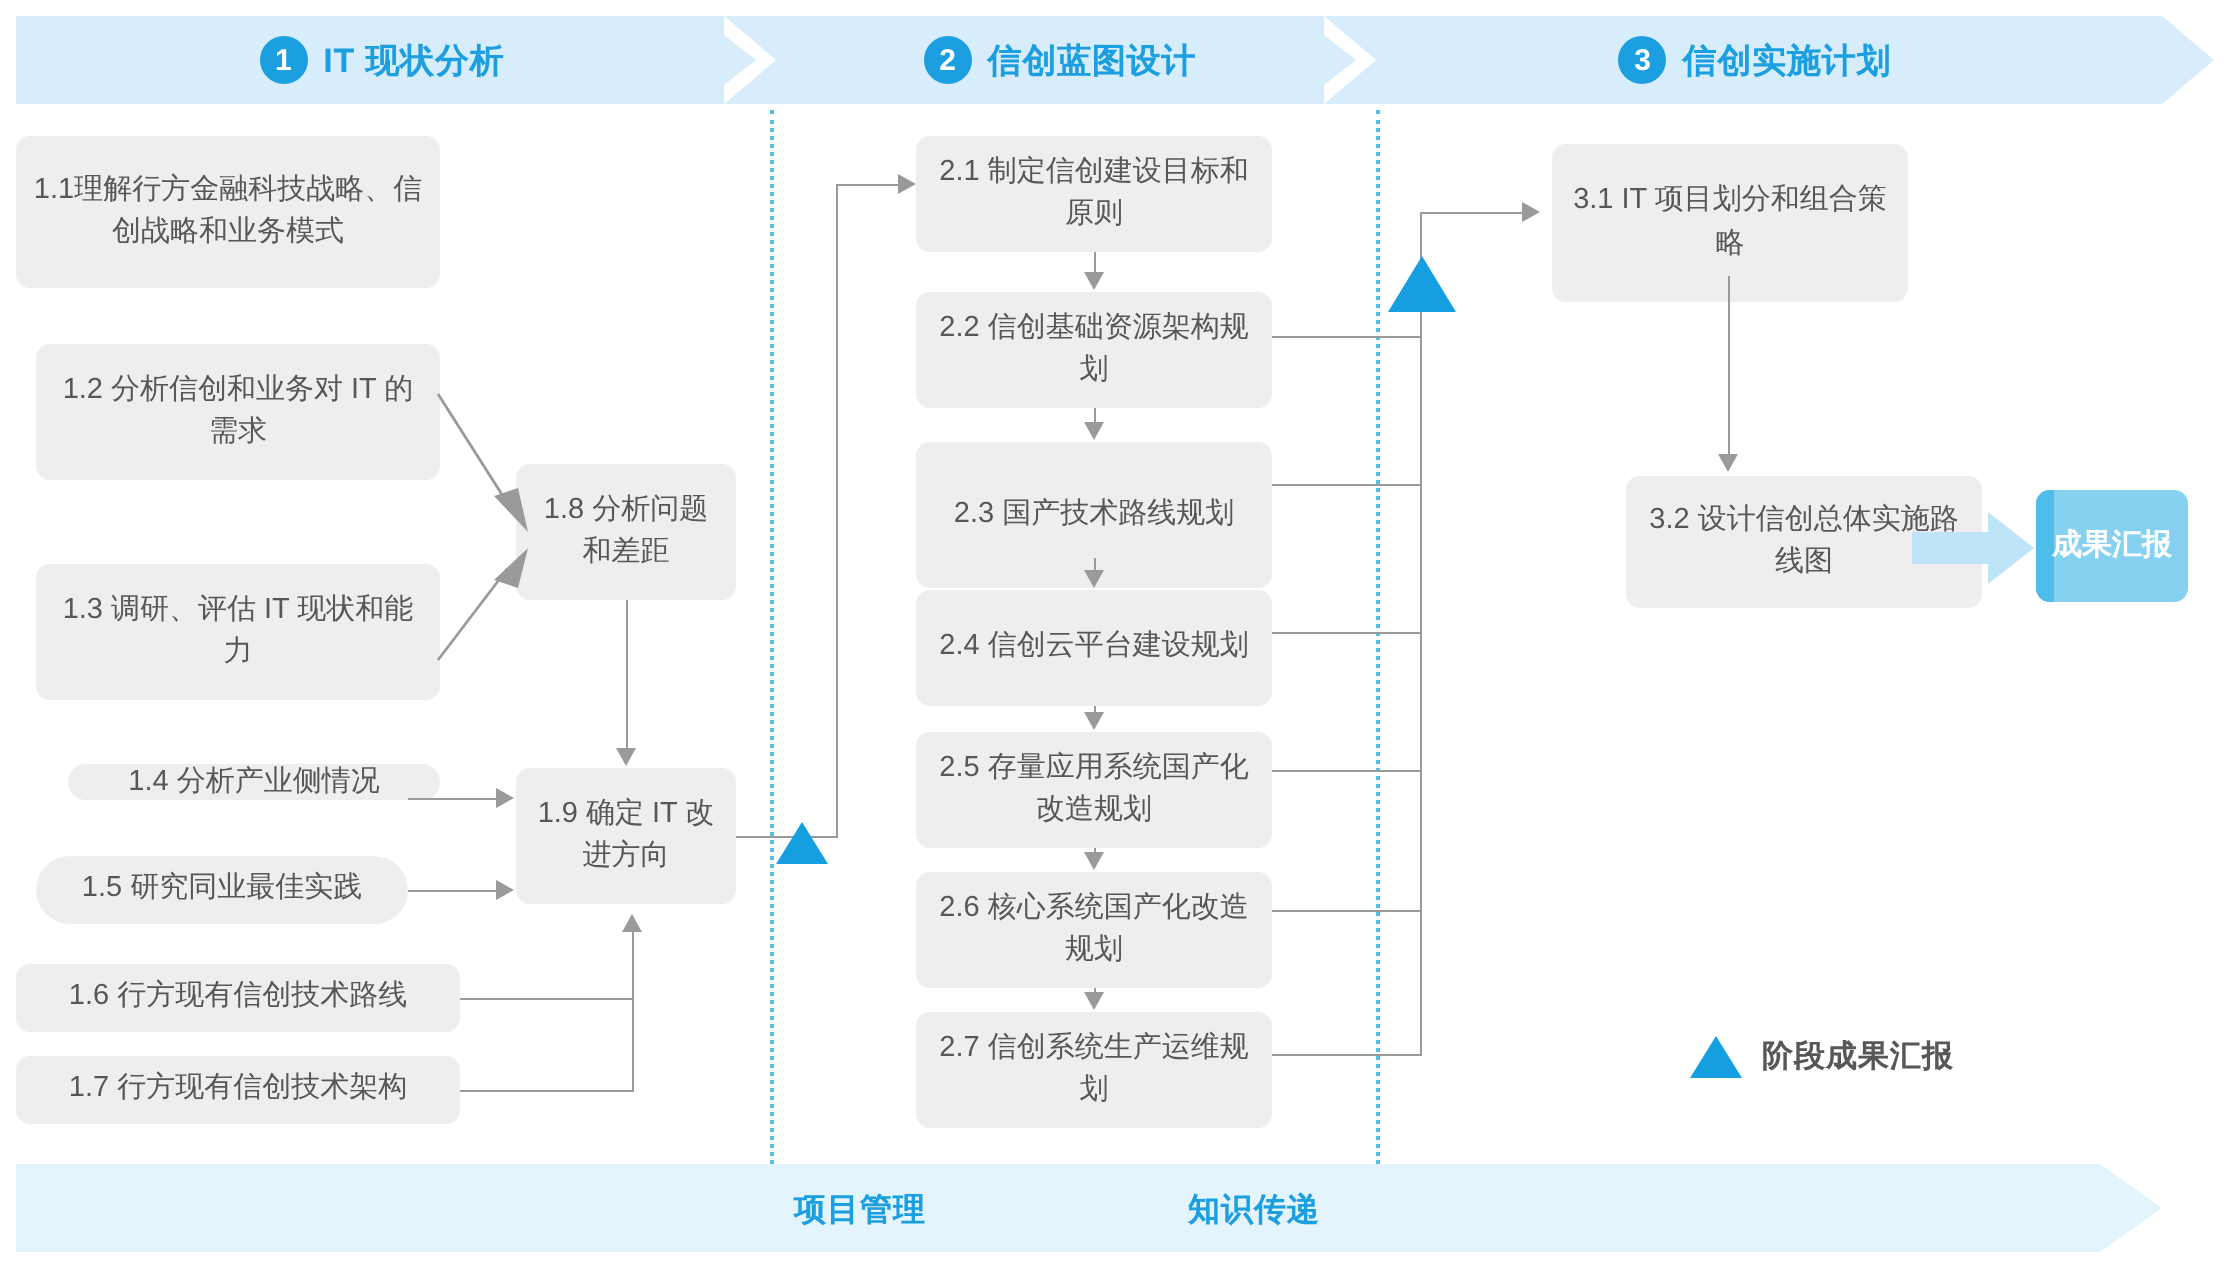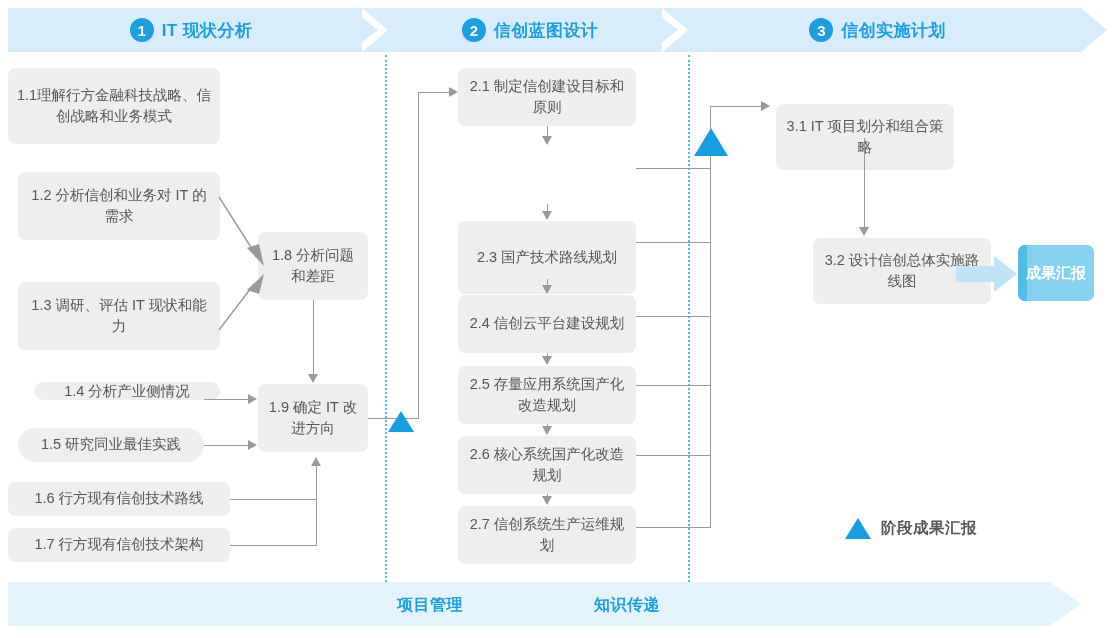--- a/index.html
+++ b/index.html
@@ -218,32 +218,33 @@
   <div class="box" style="left:8px;top:482px;width:222px;height:34px;">1.6 行方现有信创技术路线</div>
 
   <div class="box" style="left:8px;top:528px;width:222px;height:34px;">1.7 行方现有信创技术架构</div>
 
   <div class="box" style="left:258px;top:232px;width:110px;height:68px;">1.8 分析问题和差距</div>
 
   <div class="box" style="left:258px;top:384px;width:110px;height:68px;">1.9 确定 IT 改进方向</div>
 
   <div class="box" style="left:458px;top:68px;width:178px;height:58px;">2.1 制定信创建设目标和原则</div>
 
+  <div class="box" style="left:458px;top:146px;width:178px;height:58px;">2.2 信创基础资源架构规划</div>
 
   <div class="box" style="left:458px;top:221px;width:178px;height:73px;text-align:center;">2.3 国产技术路线规划</div>
 
   <div class="box" style="left:458px;top:295px;width:178px;height:58px;">2.4 信创云平台建设规划</div>
 
   <div class="box" style="left:458px;top:366px;width:178px;height:58px;">2.5 存量应用系统国产化改造规划</div>
 
   <div class="box" style="left:458px;top:436px;width:178px;height:58px;">2.6 核心系统国产化改造规划</div>
 
   <div class="box" style="left:458px;top:506px;width:178px;height:58px;">2.7 信创系统生产运维规划</div>
 
-  <div class="box" style="left:776px;top:72px;width:178px;height:66px;margin-top:32px;">3.1 IT 项目划分和组合策略</div>
+  <div class="box" style="left:776px;top:72px;width:178px;height:79px;">3.1 IT 项目划分和组合策略</div>
 
   <div class="box" style="left:776px;top:238px;width:178px;height:66px;margin-left:37px;">3.2 设计信创总体实施路线图</div>
 
   <div class="result" style="left:1018px;top:245px;width:76px;height:56px;">
     <span>成果汇报</span>
   </div>
 
   <svg class="diag" style="left:218px;top:196px;width:48px;height:74px;" viewBox="0 0 48 74">
     <line x1="1" y1="1" x2="36" y2="56" stroke="#9a9a9a" stroke-width="1.4"></line>
     <polygon points="46,70 29,52 41,48" fill="#9a9a9a"></polygon>

